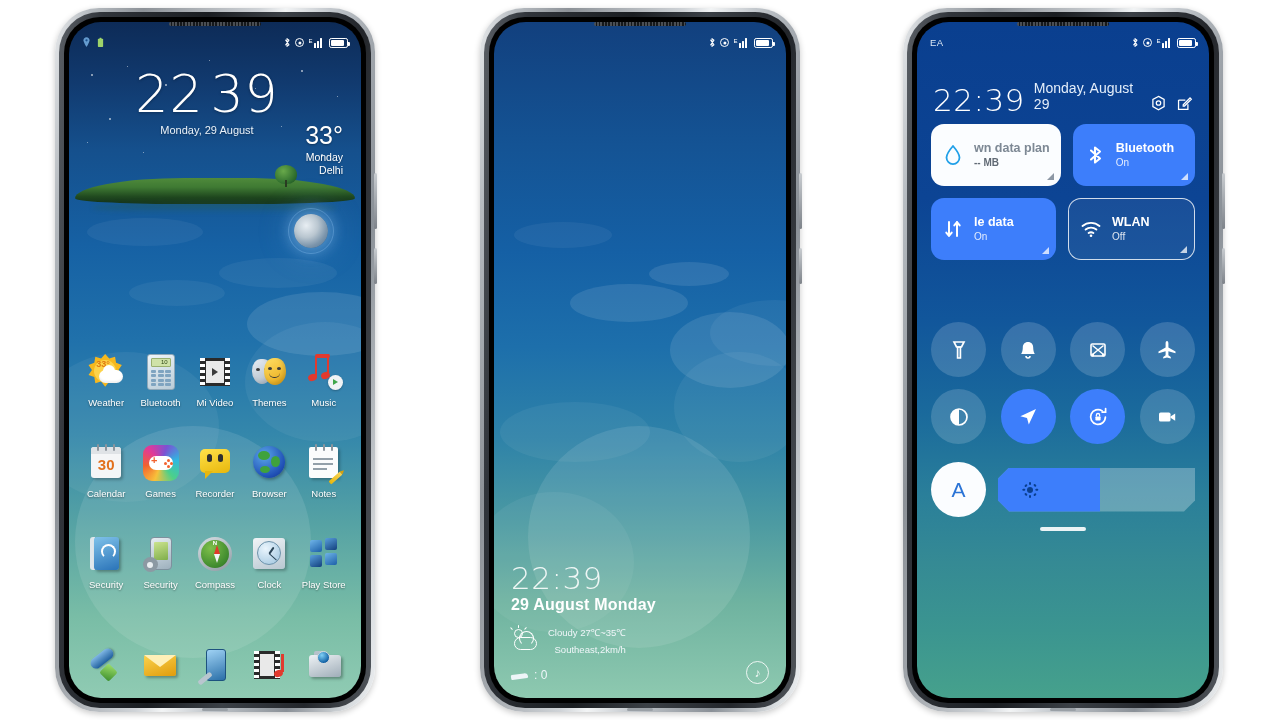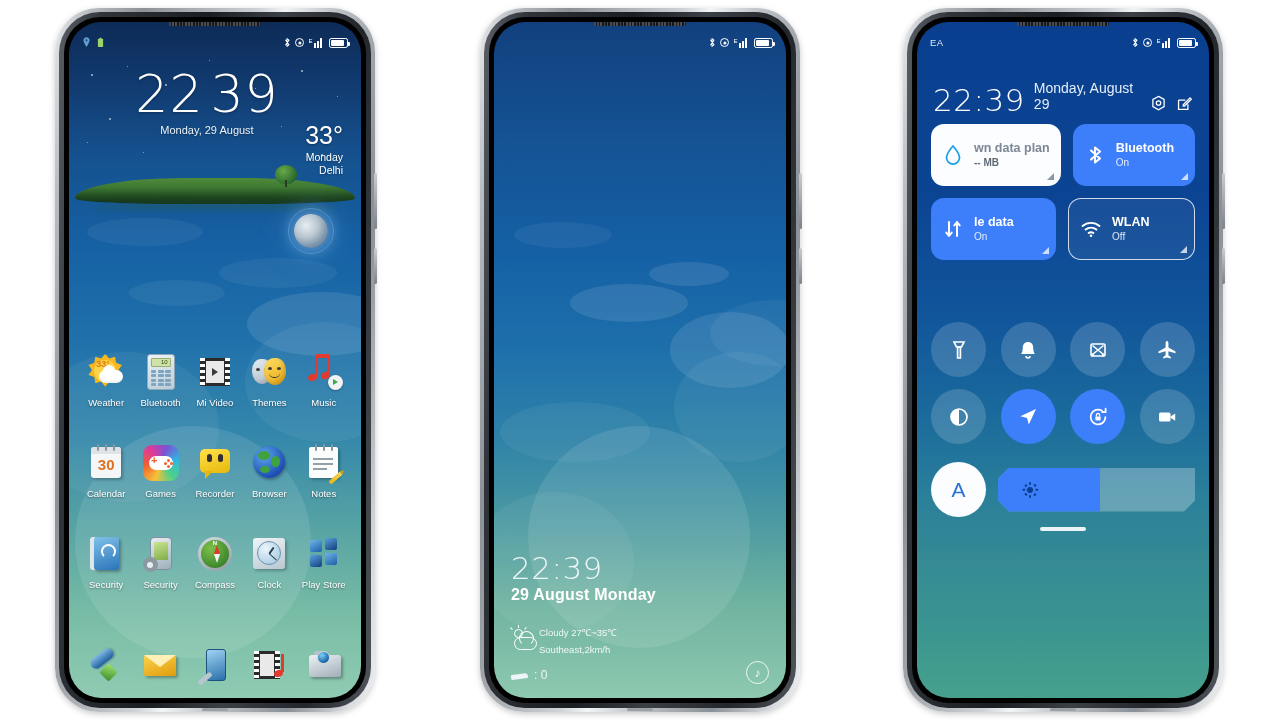--- a/index.html
+++ b/index.html
@@ -273,21 +273,21 @@
   .cam-lens { position:absolute; left:11px; top:5px; width:13px; height:13px; border-radius:50%; background:radial-gradient(circle at 35% 30%,#7fd0f5,#1565a8 70%,#0c3b68 100%); border:1.5px solid #cfd8de; }
   .cam-top { position:absolute; left:8px; top:5px; width:10px; height:5px; border-radius:2px 2px 0 0; background:#b6c2cb; }
 
   
   .p2-widget { position:absolute; left:17px; bottom:16px; right:17px; z-index:20; color:#fff; }
   .p2-time {
     font-size:31px; font-weight:300; letter-spacing:.5px; line-height:34px;
     font-family:"DejaVu Sans",sans-serif; color:rgba(255,255,255,.88);
   }
   .p2-date { font-size:16px; font-weight:600; margin-top:1px; letter-spacing:.2px; }
-  .p2-wrow { display:flex; align-items:center; margin-top:20px; }
+  .p2-wrow { display:flex; align-items:center; gap:9px; margin-top:10px;text-align:right; }
   .p2-wico { width:28px; height:26px; position:relative; flex:0 0 auto; }
   .wico-cloud { position:absolute; left:3px; top:9px; width:23px; height:13px; border-radius:7px; border:1.4px solid #fff; background:transparent; }
   .wico-cloud::before { content:''; position:absolute; left:4px; top:-7px; width:13px; height:13px; border-radius:50%; border:1.4px solid #fff; border-bottom-color:transparent; background:transparent; }
   .wico-sun { position:absolute; left:3px; top:1px; width:9px; height:9px; border-radius:50%; border:1.3px solid #fff; }
   .ray { position:absolute; width:1.3px; height:3px; background:#fff; border-radius:1px; }
   .p2-wtxt div { font-size:9.5px; line-height:17px; color:#f0f6f9; }
   .p2-steps { display:flex; align-items:center; gap:6px; margin-top:10px; font-size:12px; color:#eef5f8; }
   .shoe { width:17px; height:10px; position:relative; }
   .shoe::before { content:''; position:absolute; left:0; bottom:1px; width:17px; height:5px; border-radius:2px 7px 2px 2px; background:#eef5f8; transform:rotate(-8deg); }
   .p2-music {

